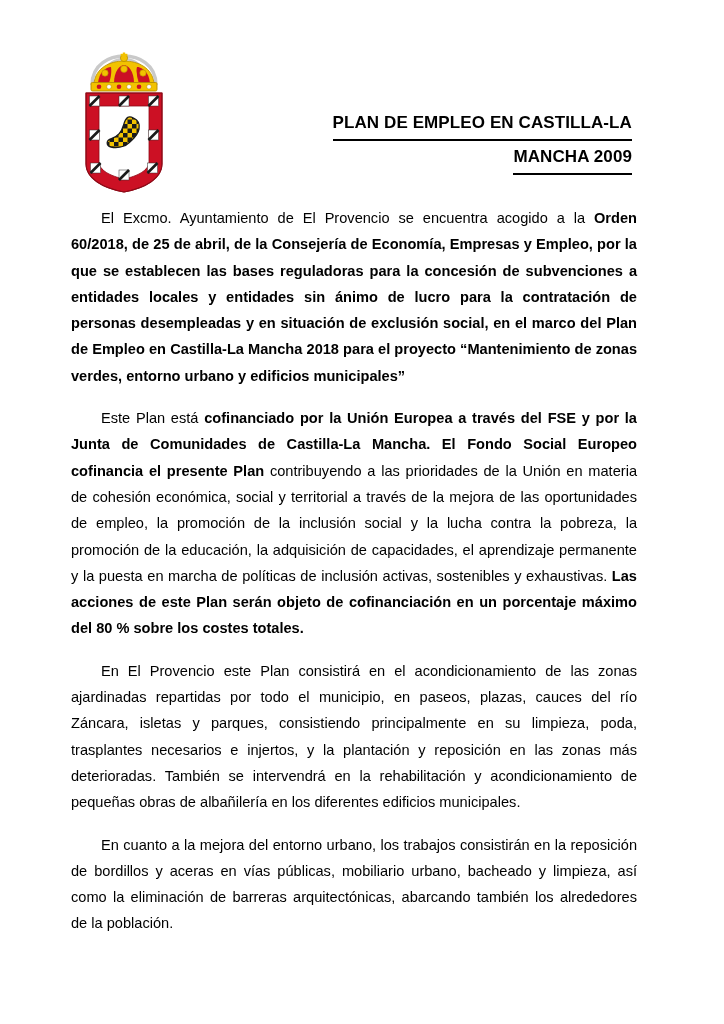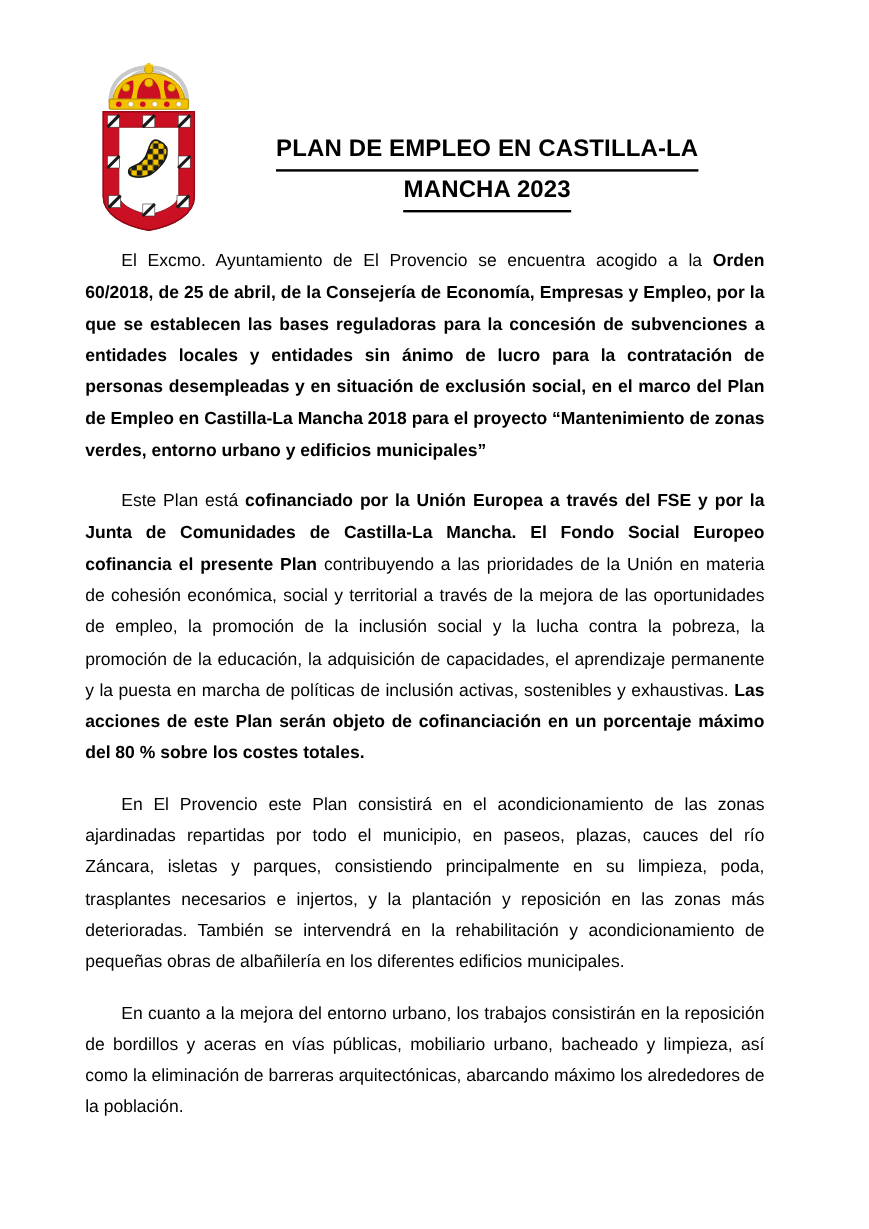--- a/index.html
+++ b/index.html
@@ -37,22 +37,22 @@
     top: 52px;
     width: 92px;
     height: 142px;
   }
 
   .doc-title {
     position: absolute;
     left: 180px;
     top: 96px;
     width: 452px;
-    text-align: center;
-    font-size: 20px;
+    text-align: right;
+    font-size: 17px;
     font-weight: bold;
     line-height: 31px;
     letter-spacing: 0.1px;
   }
   .doc-title .tline {
     display: inline-block;
     border-bottom: 2px solid #000;
     padding-bottom: 1px;
   }
 
@@ -185,24 +185,24 @@
                      C51.2 64.2, 53.4 64.8, 55.5 66 Z" fill="url(#checkboot)" stroke="#1A1A1A" stroke-width="1.3" stroke-linejoin="round"></path>
           </g>
 
           <path d="M8 41 H84 V112 C84 126, 68 136, 46 140 C24 136, 8 126, 8 112 Z" fill="none" stroke="#8E0A17" stroke-width="1.1"></path>
         </g>
       </svg>
     </div>
 
     <h1 class="doc-title">
       <span class="tline">PLAN DE EMPLEO EN CASTILLA-LA</span><br>
-      <span class="tline">MANCHA 2023</span>
+      <span class="tline">MANCHA 2009</span>
     </h1>
   </div>
 
   <div class="content">
     <p class="para"><span>El Excmo. Ayuntamiento de El Provencio se encuentra acogido a la </span><b>Orden 60/2018, de 25 de abril, de la Consejería de Economía, Empresas y Empleo, por la que se establecen las bases reguladoras para la concesión de subvenciones a entidades locales y entidades sin ánimo de lucro para la contratación de personas desempleadas y en situación de exclusión social, en el marco del Plan de Empleo en Castilla-La Mancha 2018 para el proyecto “Mantenimiento de zonas verdes, entorno urbano y edificios municipales”</b></p>
     <p class="para"><span>Este Plan está </span><b>cofinanciado por la Unión Europea a través del FSE y por la Junta de Comunidades de Castilla-La Mancha. El Fondo Social Europeo cofinancia el presente Plan</b><span> contribuyendo a las prioridades de la Unión en materia de cohesión económica, social y territorial a través de la mejora de las oportunidades de empleo, la promoción de la inclusión social y la lucha contra la pobreza, la promoción de la educación, la adquisición de capacidades, el aprendizaje permanente y la puesta en marcha de políticas de inclusión activas, sostenibles y exhaustivas. </span><b>Las acciones de este Plan serán objeto de cofinanciación en un porcentaje máximo del 80 % sobre los costes totales.</b></p>
     <p class="para"><span>En El Provencio este Plan consistirá en el acondicionamiento de las zonas ajardinadas repartidas por todo el municipio, en paseos, plazas, cauces del río Záncara, isletas y parques, consistiendo principalmente en su limpieza, poda, trasplantes necesarios e injertos, y la plantación y reposición en las zonas más deterioradas. También se intervendrá en la rehabilitación y acondicionamiento de pequeñas obras de albañilería en los diferentes edificios municipales.</span></p>
-    <p class="para"><span>En cuanto a la mejora del entorno urbano, los trabajos consistirán en la reposición de bordillos y aceras en vías públicas, mobiliario urbano, bacheado y limpieza, así como la eliminación de barreras arquitectónicas, abarcando máximo los alrededores de la población.</span></p>
+    <p class="para"><span>En cuanto a la mejora del entorno urbano, los trabajos consistirán en la reposición de bordillos y aceras en vías públicas, mobiliario urbano, bacheado y limpieza, así como la eliminación de barreras arquitectónicas, abarcando también los alrededores de la población.</span></p>
   </div>
 
 </div>
 
 </body></html>

